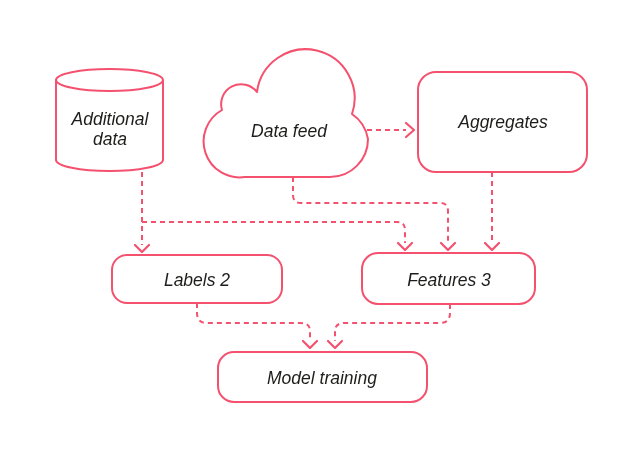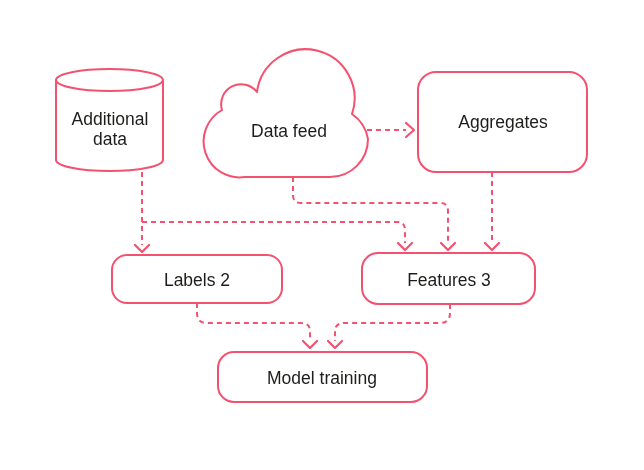--- a/index.html
+++ b/index.html
@@ -1,17 +1,17 @@
 <!DOCTYPE html>
 <html style="--accent: #F4516F; --text: #1D1D1B; --bg: #FFFFFF;"><head>
 <meta charset="utf-8">
 <style>
   :root { --accent:#F4516F; --text:#1D1D1B; --bg:#FFFFFF; }
   html,body { margin:0; padding:0; background:var(--bg); }
-  .stage { width:644px; height:470px; position:relative; background:var(--bg); overflow:hidden; }
+  .stage { width:644px; height:470px; position:relative; background:var(--bg); overflow:hidden;font-style:italic; }
   svg { display:block; }
   .node-shape { fill:#fff; stroke:var(--accent); stroke-width:2; stroke-linejoin:round; }
   .edge { fill:none; stroke:var(--accent); stroke-width:2; stroke-dasharray:5 4; stroke-linecap:butt; }
   .arrowhead { fill:none; stroke:var(--accent); stroke-width:2.2; stroke-linecap:round; stroke-linejoin:round; }
   .node-label { font-family:"Liberation Sans", sans-serif; font-size:17.5px; fill:var(--text); }
 </style>
 </head>
 <body>
 
 <div class="stage">

